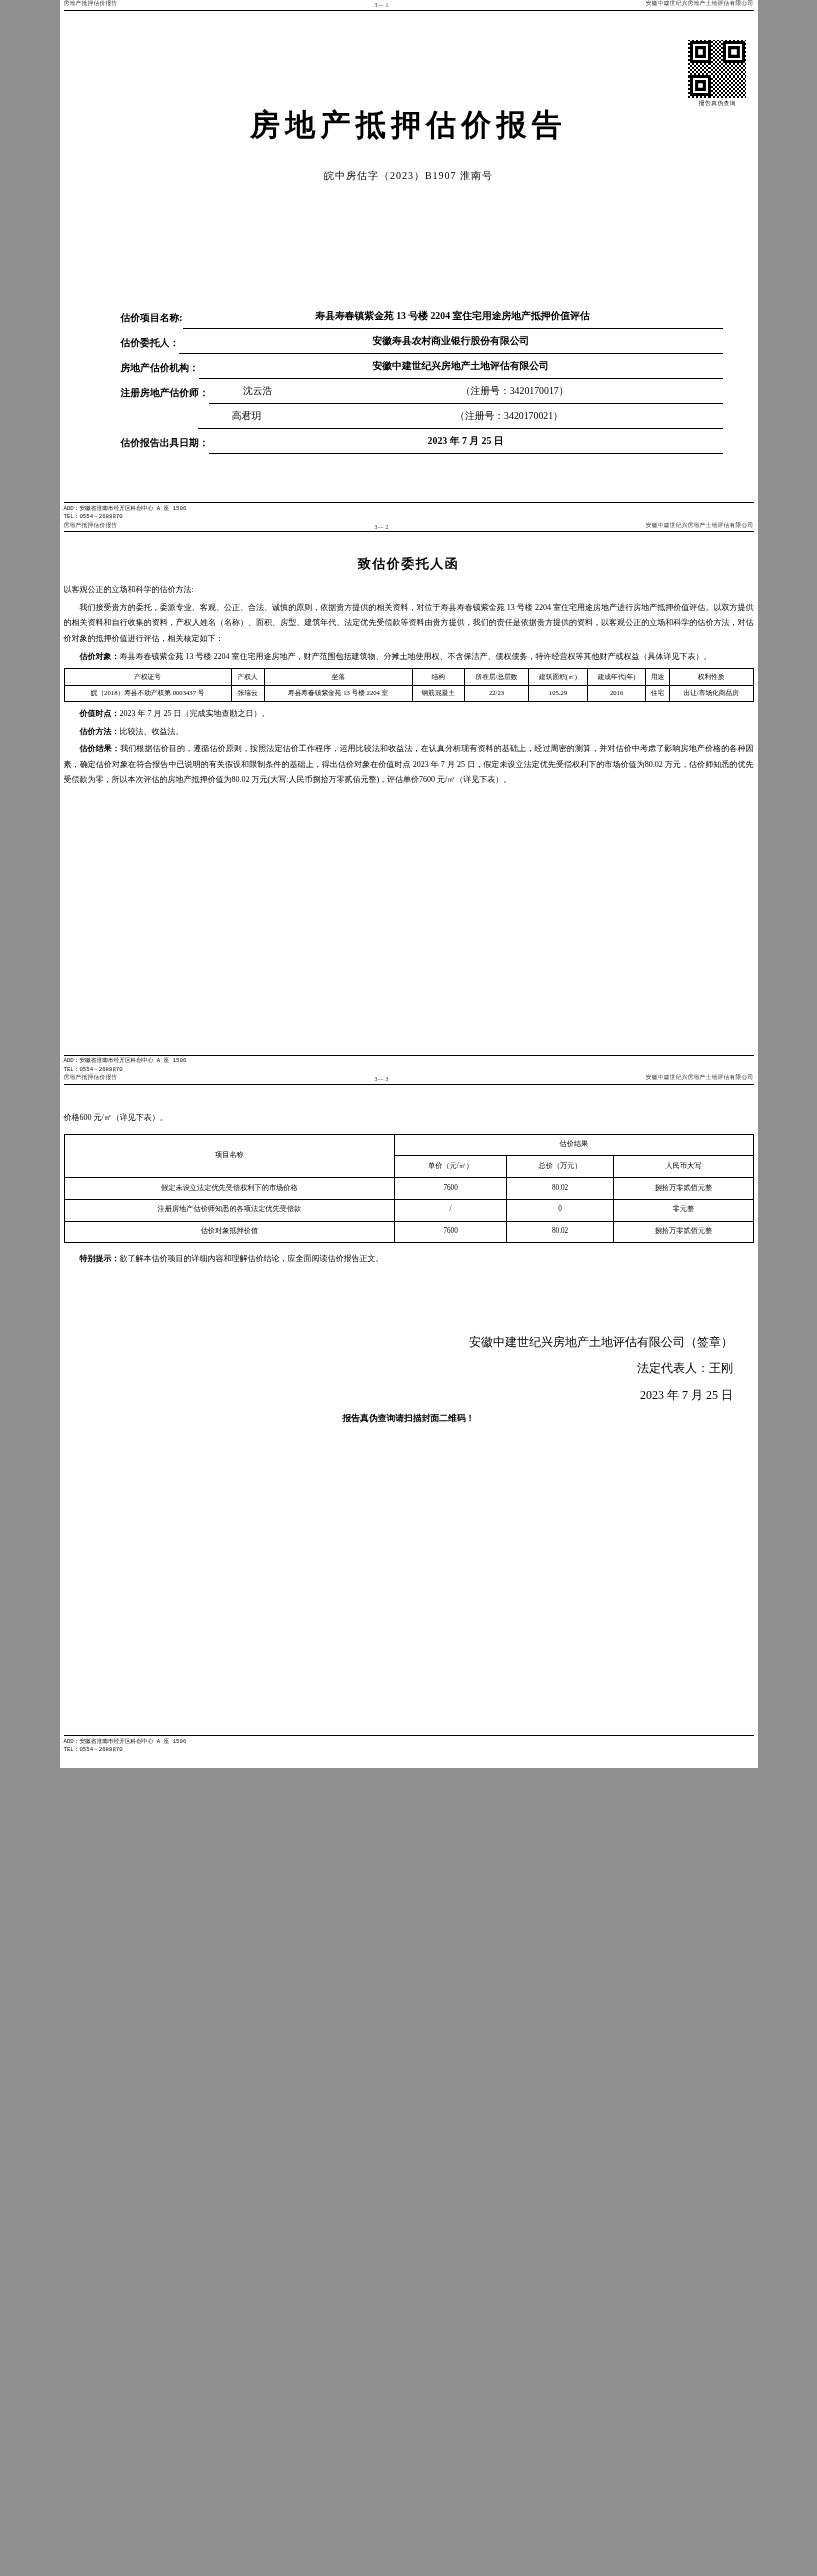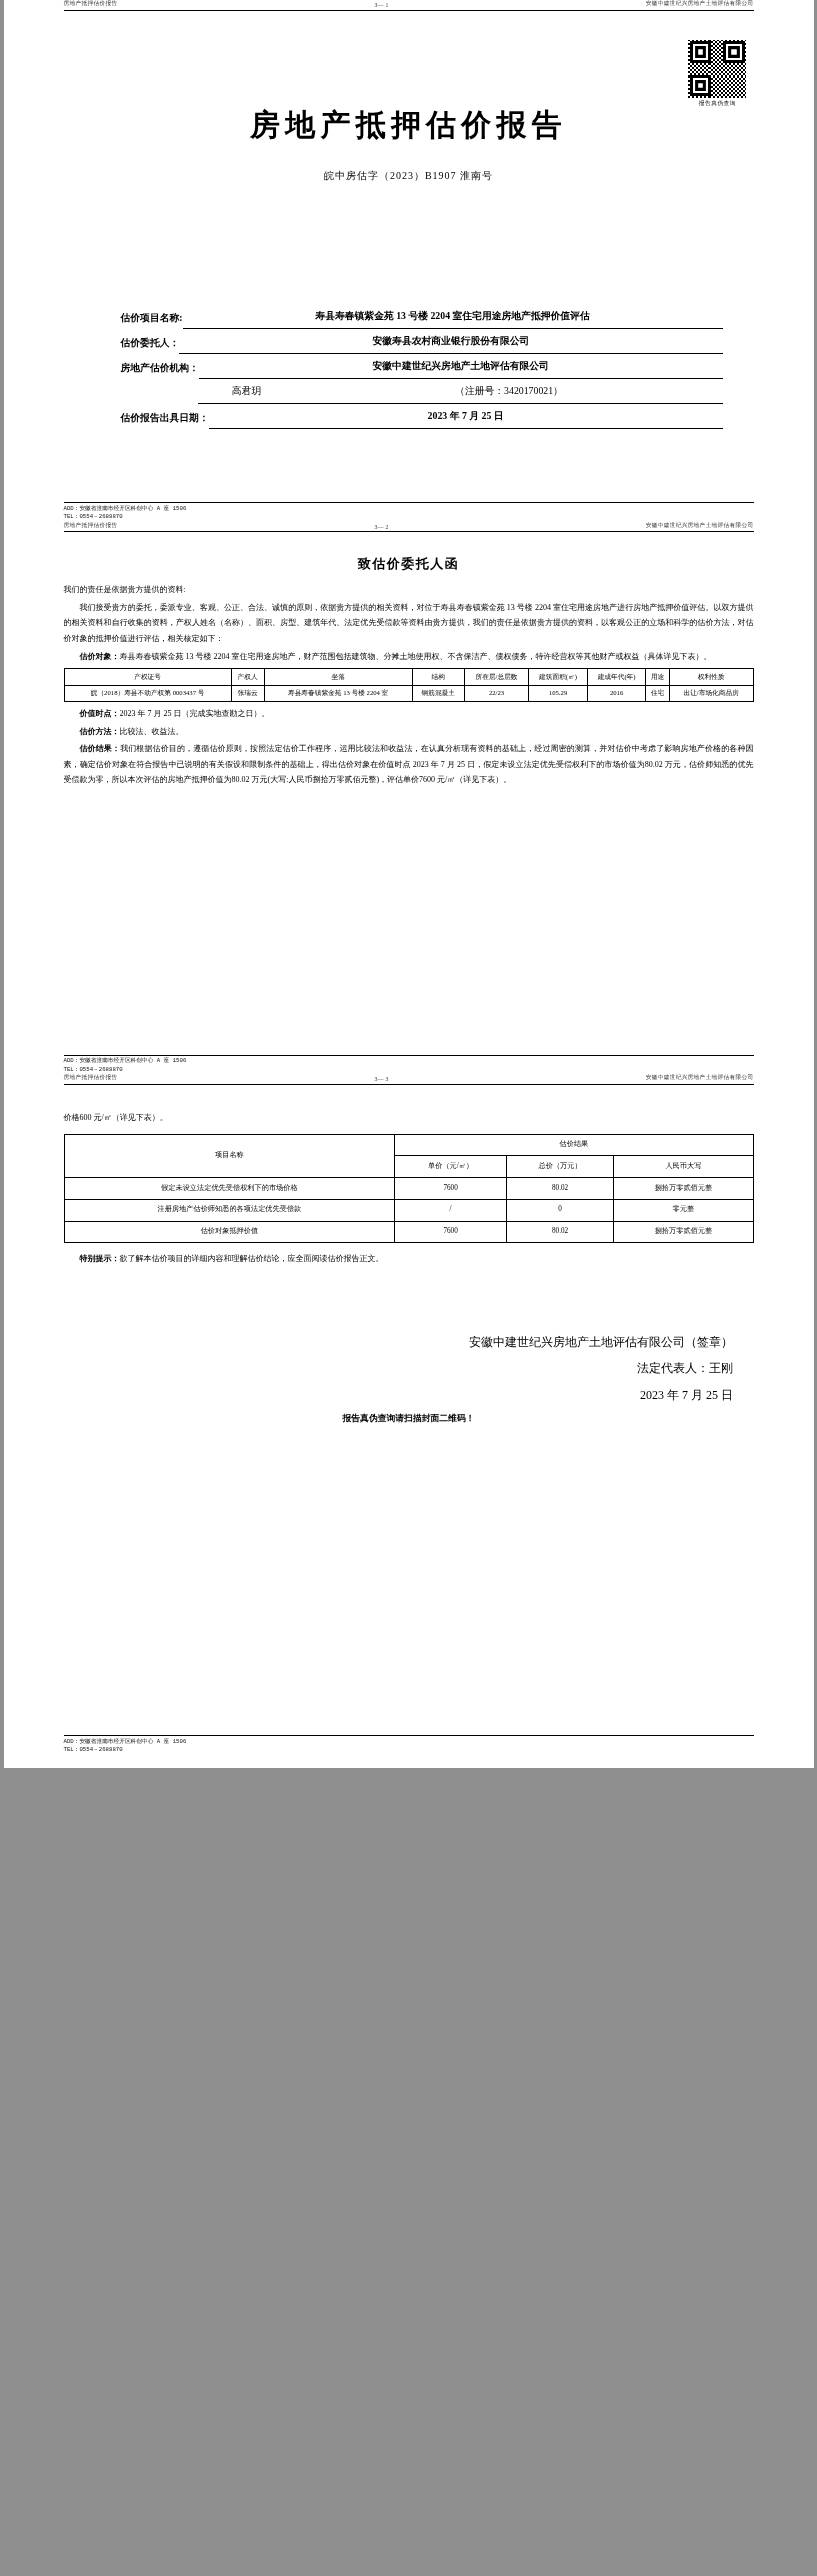--- a/index.html
+++ b/index.html
@@ -1,18 +1,18 @@
 <!DOCTYPE html>
 <html style="font-size:8.2px"><head>
 <meta charset="utf-8">
 <style>
   html,body{margin:0;padding:0;background:#8f8f8f;}
   body{font-family:"Liberation Serif","DejaVu Serif",serif;}
   .page{
-    width:810px;
+    width:698px;
     background:#ffffff;
     margin:0 auto;
     position:relative;
     box-sizing:border-box;
   }
   .sheet{
     width:690px;
     margin:0 auto;
     position:relative;
   }
@@ -211,20 +211,25 @@
         <div class="cf-row">
           <span class="cf-label">估价委托人：</span>
           <span class="cf-val">安徽寿县农村商业银行股份有限公司</span>
         </div>
 
         <div class="cf-row">
           <span class="cf-label">房地产估价机构：</span>
           <span class="cf-val">安徽中建世纪兴房地产土地评估有限公司</span>
         </div>
 
+        <div class="cf-row">
+          <span class="cf-label">注册房地产估价师：</span>
+          <span class="cf-name">沈云浩</span>
+          <span class="cf-num">（注册号：3420170017）</span>
+        </div>
 
         <div class="cf-row">
           <span class="cf-indent"></span>
           <span class="cf-name">高君玥</span>
           <span class="cf-num">（注册号：3420170021）</span>
         </div>
 
         <div class="cf-row">
           <span class="cf-label">估价报告出具日期：</span>
           <span class="cf-val">2023 年 7 月 25 日</span>
@@ -244,21 +249,21 @@
     <div class="runhead">
       <span class="left">房地产抵押估价报告</span>
       <span class="mid">3—  2</span>
       <span class="right">安徽中建世纪兴房地产土地评估有限公司</span>
     </div>
 
     <div class="p2">
       <div class="letter-title">致估价委托人函</div>
 
       <div class="p-body">
-        <p>我们的责任是依据贵方提供的资料:</p>
+        <p>以客观公正的立场和科学的估价方法:</p>
         <p class="ind">我们接受贵方的委托，委派专业、客观、公正、合法、诚慎的原则，依据贵方提供的相关资料，对位于寿县寿春镇紫金苑 13 号楼 2204 室住宅用途房地产进行房地产抵押价值评估。以双方提供的相关资料和自行收集的资料，产权人姓名（名称）、面积、房型、建筑年代、法定优先受偿款等资料由贵方提供，我们的责任是依据贵方提供的资料，以客观公正的立场和科学的估价方法，对估价对象的抵押价值进行评估，相关核定如下：</p>
 
 
         <p class="ind">
           <span class="sec-h">估价对象：</span><span>寿县寿春镇紫金苑 13 号楼 2204 室住宅用途房地产，财产范围包括建筑物、分摊土地使用权、不含保洁产、债权债务，特许经营权等其他财产或权益（具体详见下表）。</span>
         </p>
 
         <table class="tbl">
           <thead>
             <tr>

